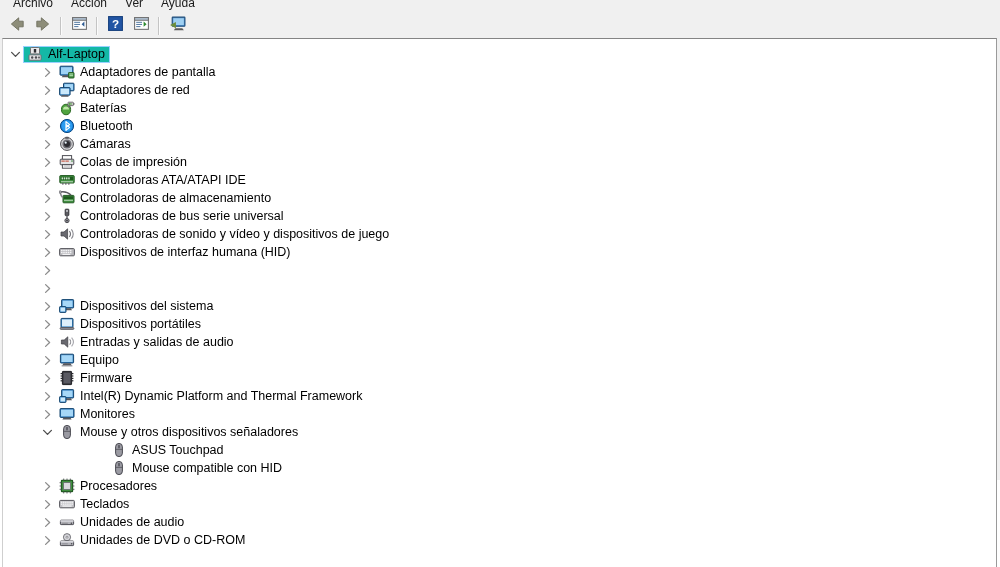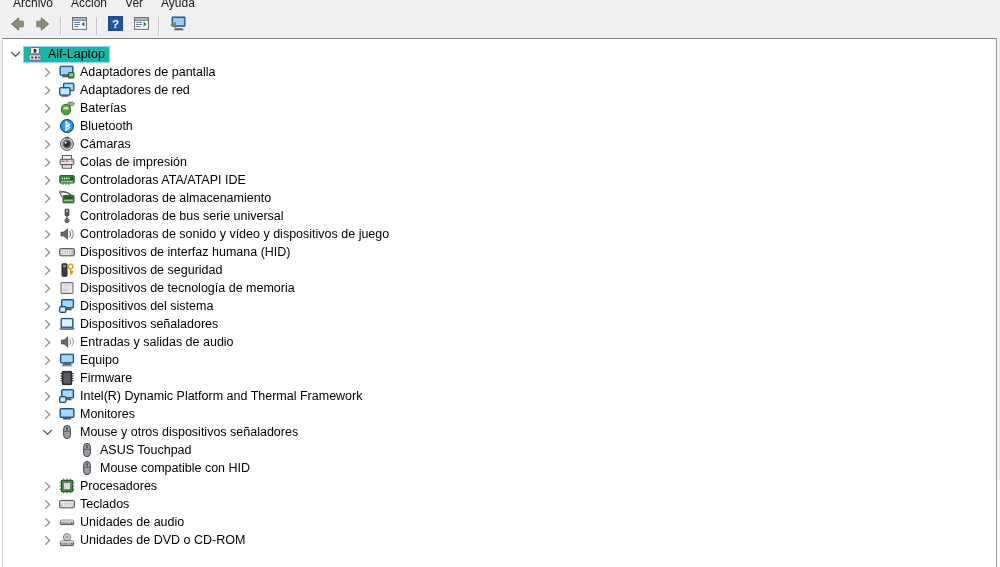--- a/index.html
+++ b/index.html
@@ -122,21 +122,21 @@
   .ico svg { display: block; }
 
   .lbl {
     font-size: 12.5px;
     color: #000000;
     line-height: 16px;
     padding: 0 2px;
   }
 
   .row.lvl1 { padding-left: 36px; }
-  .row.lvl2 { padding-left: 56px; }
+  .row.lvl2 { padding-left: 88px; }
   .row.root { padding-left: 4px; }
 
   .row.selected .selbox {
     background: #14b8a6;
     border: 1px solid #99d1ff;
   }
   .selbox {
     display: inline-flex;
     align-items: center;
     height: 17px;
@@ -451,48 +451,26 @@
             </span>
             <span class="lbl">Dispositivos de interfaz humana (HID)</span>
           </span>
         </div>
         <div class="row lvl1">
           <span class="chev">
             <svg width="11" height="11" viewBox="0 0 11 11" xmlns="http://www.w3.org/2000/svg">
               <path d="M3.6 1.6 L7.6 5.5 L3.6 9.4" fill="none" stroke="#8c8c8c" stroke-width="1.3" stroke-linecap="round" stroke-linejoin="round"></path>
             </svg>
           </span>
-          <span class="selbox">
-            <span class="ico">
-              <svg width="16" height="16" viewBox="0 0 16 16" xmlns="http://www.w3.org/2000/svg">
-                <rect x="3" y="1.8" width="5" height="12.4" rx="0.7" fill="#3f3f45" stroke="#232328"></rect>
-                <rect x="4" y="3" width="3" height="2.2" fill="#8c8c94"></rect>
-                <circle cx="11.6" cy="4.6" r="2.3" fill="none" stroke="#d8a427" stroke-width="1.5"></circle>
-                <path d="M11.6 6.8 L11.6 12.4 M11.6 9.4 L13.6 9.4 M11.6 11 L13.2 11" stroke="#d8a427" stroke-width="1.5" stroke-linecap="round"></path>
-              </svg>
-            </span>
-            <span class="lbl">Dispositivos de seguridad</span>
-          </span>
-        </div>
-        <div class="row lvl1">
-          <span class="chev">
-            <svg width="11" height="11" viewBox="0 0 11 11" xmlns="http://www.w3.org/2000/svg">
-              <path d="M3.6 1.6 L7.6 5.5 L3.6 9.4" fill="none" stroke="#8c8c8c" stroke-width="1.3" stroke-linecap="round" stroke-linejoin="round"></path>
-            </svg>
-          </span>
-          <span class="selbox">
-            <span class="ico">
-              <svg width="16" height="16" viewBox="0 0 16 16" xmlns="http://www.w3.org/2000/svg">
-                <rect x="2" y="2.6" width="12" height="10.8" rx="1.2" fill="#f2f2f4" stroke="#6b6b72" stroke-width="1.1"></rect>
-                <rect x="3.6" y="4.2" width="8.8" height="3.2" fill="#dcdce0"></rect>
-                <rect x="3.6" y="8.6" width="8.8" height="1" fill="#c6c6cc"></rect>
-                <rect x="3.6" y="10.2" width="5.6" height="1" fill="#c6c6cc"></rect>
-              </svg>
-            </span>
-            <span class="lbl">Dispositivos de tecnología de memoria</span>
+        </div>
+        <div class="row lvl1">
+          <span class="chev">
+            <svg width="11" height="11" viewBox="0 0 11 11" xmlns="http://www.w3.org/2000/svg">
+              <path d="M3.6 1.6 L7.6 5.5 L3.6 9.4" fill="none" stroke="#8c8c8c" stroke-width="1.3" stroke-linecap="round" stroke-linejoin="round"></path>
+            </svg>
           </span>
         </div>
         <div class="row lvl1">
           <span class="chev">
             <svg width="11" height="11" viewBox="0 0 11 11" xmlns="http://www.w3.org/2000/svg">
               <path d="M3.6 1.6 L7.6 5.5 L3.6 9.4" fill="none" stroke="#8c8c8c" stroke-width="1.3" stroke-linecap="round" stroke-linejoin="round"></path>
             </svg>
           </span>
           <span class="selbox">
             <span class="ico">
@@ -514,21 +492,21 @@
             </svg>
           </span>
           <span class="selbox">
             <span class="ico">
               <svg width="16" height="16" viewBox="0 0 16 16" xmlns="http://www.w3.org/2000/svg">
                 <rect x="2" y="2.4" width="12" height="9" rx="0.8" fill="#3f8ed0" stroke="#16466f"></rect>
                 <rect x="3" y="3.4" width="10" height="7" fill="#dff0fb"></rect>
                 <rect x="1.2" y="11.6" width="13.6" height="1.7" rx="0.6" fill="#9a9aa0" stroke="#5a5a60"></rect>
               </svg>
             </span>
-            <span class="lbl">Dispositivos señaladores</span>
+            <span class="lbl">Dispositivos portátiles</span>
           </span>
         </div>
         <div class="row lvl1">
           <span class="chev">
             <svg width="11" height="11" viewBox="0 0 11 11" xmlns="http://www.w3.org/2000/svg">
               <path d="M3.6 1.6 L7.6 5.5 L3.6 9.4" fill="none" stroke="#8c8c8c" stroke-width="1.3" stroke-linecap="round" stroke-linejoin="round"></path>
             </svg>
           </span>
           <span class="selbox">
             <span class="ico">

